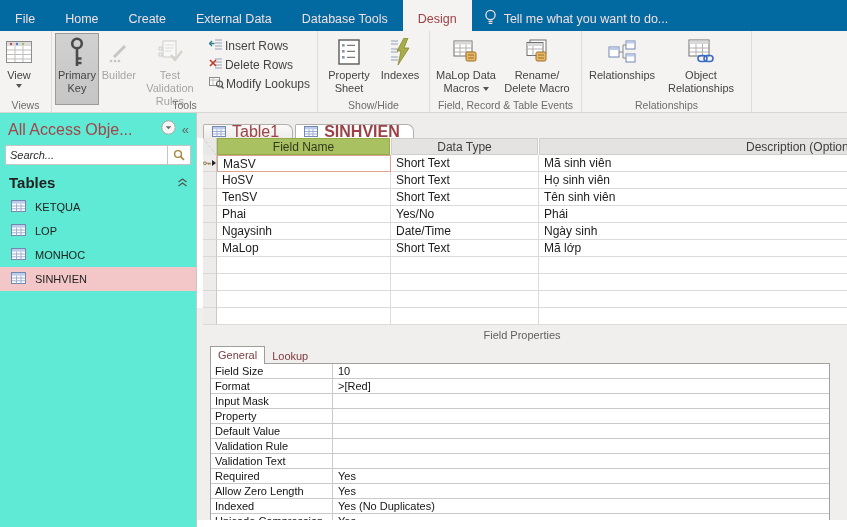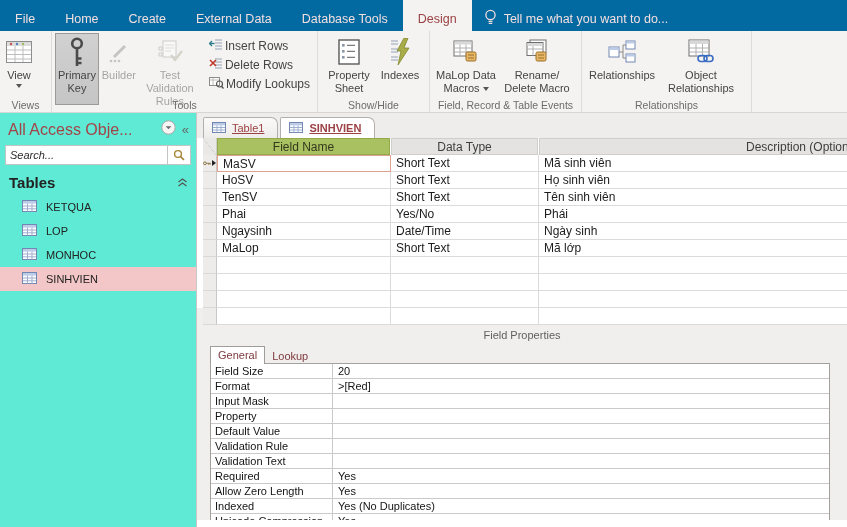--- a/index.html
+++ b/index.html
@@ -31,29 +31,29 @@
   .nav{position:absolute;top:113px;left:0;width:197px;bottom:0;background:#5eead4;
        border-right:1px solid #C9C6C3;box-sizing:border-box;}
   .nav-title{display:flex;align-items:center;padding:7px 7px 3px 8px;}
   .nav-title-text{flex:1;font-size:16px;color:#A34449;white-space:nowrap;overflow:hidden;}
   .shutter{color:#666;font-size:13px;margin-left:6px;}
   .nav-search{margin:3px 5px 4px 5px;height:18px;border:1px solid #C6C4C2;display:flex;align-items:center;background:#fff;}
   .nav-search .ph{flex:1;font-size:11px;font-style:italic;color:#2b2b2b;padding-left:4px;}
   .nav-search .mag{width:22px;height:100%;border-left:1px solid #C6C4C2;display:flex;align-items:center;justify-content:center;}
   .nav-section{display:flex;align-items:center;padding:5px 8px 4px 9px;font-weight:bold;font-size:15px;color:#222;}
   .nav-section svg{margin-left:auto;}
-  .nav-item{display:flex;align-items:center;gap:9px;height:24px;padding-left:22px;font-size:11px;color:#222;}
+  .nav-item{display:flex;align-items:center;gap:9px;height:24px;padding-left:11px;font-size:11px;color:#222;}
   .nav-item.selected{background:#F3C7C7;}
   
   .content{position:absolute;top:113px;left:197px;right:0;bottom:0;background:#fff;}
   .doctabs-bg{position:absolute;top:0;left:0;right:0;height:25px;background:#EFEDEB;}
   .doctabs{position:absolute;top:0;left:6px;height:25px;display:flex;align-items:flex-end;gap:2px;}
-  .dtab{display:flex;align-items:center;gap:6px;height:21px;padding:0 13px 0 8px;font-size:11px;color:#9C4145;
+  .dtab{display:flex;align-items:center;gap:6px;height:14px;padding:0 13px 0 8px;font-size:16px;color:#9C4145;
         background:linear-gradient(#FBFAF9,#EEECE9);border:1px solid #B2AFAC;border-bottom:none;
-        border-radius:2px 7px 0 0;box-sizing:border-box;text-decoration:underline;}
+        border-radius:2px 7px 0 0;box-sizing:border-box;}
   .dtab.active{background:#fff;font-weight:bold;}
   
   .grid{position:absolute;top:25px;left:6px;right:0;}
   .ghead{display:flex;height:17px;}
   .gh-sel{width:14px;box-sizing:border-box;border-right:1px solid #CFCDCA;
           background:linear-gradient(to top right,#E9E8E6 48%,#C9C8C6 50%,#E9E8E6 52%);}
   .gh{display:flex;align-items:center;justify-content:center;font-size:12px;color:#3e3e3e;
       box-sizing:border-box;margin-right:1px;}
   .gh-field{width:173px;background:#A9C161;border:1px solid #93AA4B;color:#33391c;}
   .gh-type{width:147px;background:#E4E3E1;border:1px solid #D0CECB;}
@@ -441,21 +441,21 @@
     </div>
 
     <div class="fp-caption">Field Properties</div>
     <div class="fp-tabs">
       <div class="fptab active">General</div>
       <div class="fptab">Lookup</div>
     </div>
     <div class="fpgrid">
       <div class="fprow">
           <div class="fplabel">Field Size</div>
-          <div class="fpvalue">20</div>
+          <div class="fpvalue">10</div>
         </div>
       <div class="fprow">
           <div class="fplabel">Format</div>
           <div class="fpvalue">&gt;[Red]</div>
         </div>
       <div class="fprow">
           <div class="fplabel">Input Mask</div>
           <div class="fpvalue"></div>
         </div>
       <div class="fprow">

